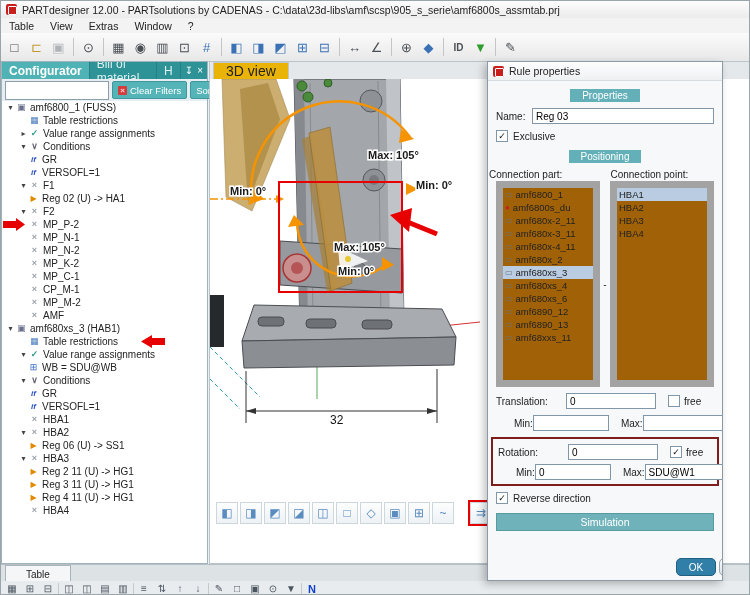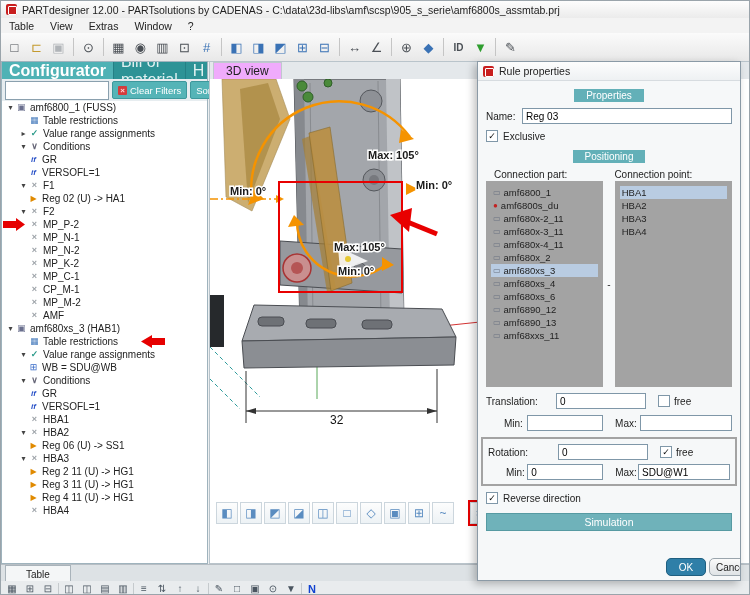--- a/index.html
+++ b/index.html
@@ -20,21 +20,21 @@
   .tbtn.small-text{font-size:10px;font-weight:bold}
   .tbtn.blue{color:#3a72b5}
   .tbtn.green{color:#2f9e2f}
   .tbtn.gold{color:#c49a2e}
   .tbtn.dim{color:#b0b4b8}
   .tsep{width:1px;height:18px;background:#c5c5c5;margin:0 3px;flex:none}
 
   
   #left-panel{left:0;top:60px;width:207px;height:503px;background:#fff;border:1px solid #9fb3bd;box-sizing:border-box}
   .ptabs{height:17px;background:#2d9396;display:flex;align-items:stretch;overflow:hidden}
-  .ptab{padding:8px 7px;display:flex;align-items:center;font-size:16px;color:#dff1f1;background:#2d9396;border-right:1px solid #248085}
+  .ptab{padding:8px 7px;display:flex;align-items:center;font-size:12px;color:#dff1f1;background:#2d9396;border-right:1px solid #248085}
   .ptab.active{background:#4fb2b5;color:#fff;font-weight:bold}
   .ptab-icons{margin-left:auto;display:flex;align-items:center;gap:4px;padding:0 4px;color:#fff;font-size:10px}
   .filter-row{height:22px;background:#e7edf0;display:flex;align-items:center;gap:3px;padding:0 3px;border-bottom:1px solid #c9d4da}
   .search-input{width:98px;height:15px;border:1px solid #8aa0ae;background:#fff;font-size:10px;font-family:inherit}
   .btn-teal{height:16px;background:#55b4b7;border:1px solid #3d989c;color:#fff;font-size:9.5px;
             display:flex;align-items:center;gap:3px;padding:0 5px;border-radius:2px;white-space:nowrap}
   .x-red{color:#ffd5d5;background:#d43c3c;font-weight:bold;font-size:8px;width:9px;height:9px;line-height:9px;text-align:center;border-radius:1px}
   .tree{position:absolute;left:0;top:39px;right:0;bottom:0;background:#fff;overflow:hidden;font-size:10px}
   .trow{height:13px;display:flex;align-items:center;white-space:nowrap}
   .i0{padding-left:4px}.i1{padding-left:17px}.i2{padding-left:16px}
@@ -52,58 +52,58 @@
   .ic-wb::before{content:"⊞";color:#3a6cc8}
   .tlab{padding:0 2px}
   .tlab.sel{background:#3d7bd4;color:#fff}
 
   
   .ann{z-index:60}
 
   
   #center-panel{left:208px;top:60px;width:542px;height:503px;background:#fff;border:1px solid #b9c4cb;box-sizing:border-box}
   .ctabs{height:17px;background:#e4e8eb;border-bottom:1px solid #c0c8ce;display:flex;align-items:flex-end}
-  .ctab{height:16px;background:#f0abfc;border:1px solid #c0c8ce;border-bottom:none;margin-left:3px;
-        padding:0 12px;font-size:12px;display:flex;align-items:center}
+  .ctab{height:16px;background:#eab308;border:1px solid #c0c8ce;border-bottom:none;margin-left:3px;
+        padding:0 12px;font-size:14px;display:flex;align-items:center}
   .viewport{position:absolute;left:0;top:17px;right:0;bottom:0;background:#fff;overflow:hidden}
   .vcube-row{position:absolute;left:6px;top:421px;display:flex;gap:2px;align-items:center}
   .vc{width:20px;height:20px;border:1px solid #ccd6dd;background:linear-gradient(#fdfdfd,#edf2f5);
       display:flex;align-items:center;justify-content:center;color:#5a8cc0;font-size:12px}
   .vc-red-wrap{margin-left:12px;border:2px solid #e60000;padding:0}
 
   
-  #dialog{left:476px;top:60px;width:264px;height:520px;background:#f6f8f9;border:1px solid #8b9aa6;
+  #dialog{left:486px;top:60px;width:236px;height:520px;background:#f6f8f9;border:1px solid #8b9aa6;
           box-sizing:border-box;overflow:hidden;z-index:50;box-shadow:-3px 3px 8px rgba(0,0,0,.25);font-size:10px}
   .dtitle{height:18px;display:flex;align-items:center;gap:5px;padding:0 5px;background:linear-gradient(#fdfdfd,#eef1f3);
           border-bottom:1px solid #d7dce0;font-size:10.5px}
   .sec{text-align:center;margin:8px 0 2px}
   .sec-lbl{display:inline-block;background:#63b0b8;color:#fff;font-size:10px;padding:1px 12px}
   .drow{display:flex;align-items:center;margin:6px 8px 0}
   .dlab{white-space:nowrap}
   .txt{height:14px;border:1px solid #7f97a8;background:#fff;font-size:10px;padding:0 3px;font-family:inherit;box-sizing:content-box}
   .dropdown{margin:6px 8px 0;height:16px;border:1px solid #7f97a8;background:#fff;display:flex;align-items:center;padding-left:4px}
   .dd-btn{margin-left:auto;width:15px;align-self:stretch;background:linear-gradient(#f4f7f8,#dde4e8);
           border-left:1px solid #a8b5bd;display:flex;align-items:center;justify-content:center;font-size:7px;color:#345}
   .chk{width:10px;height:10px;border:1px solid #7f97a8;background:#fff;display:inline-flex;align-items:center;
        justify-content:center;font-size:9px;color:#111;flex:none;line-height:10px}
   .chk.on::before{content:"✓"}
-  .cols{display:flex;margin:6px 16px 1px}
+  .cols{display:flex;margin:6px 1px 1px}
   .col-l{width:122px}
   .col-m{width:12px}
   .col-r{width:122px}
   .lists{display:flex;margin:1px 8px 0}
-  .list{width:122px;height:206px;border:5px solid #a3a3a3;background:#a3a3a3;overflow:hidden;box-sizing:border-box}
+  .list{width:122px;height:206px;border:7px solid #a3a3a3;background:#a16207;overflow:hidden;box-sizing:border-box}
   .dash{width:12px;display:flex;align-items:center;justify-content:center;color:#333}
   .litem{height:13px;display:flex;align-items:center;gap:3px;padding:0 2px;font-size:9.5px;white-space:nowrap}
   .litem.sel{background:#b9cce2}
   .pico{flex:none;font-size:8px;color:#6a7280}
   .pico::before{content:"▭"}
   .pico.red{color:#c22222}
   .pico.red::before{content:"●"}
-  .red-box{margin:6px 3px 0;border:2px solid #a3a3a3;padding:1px 0 4px}
+  .red-box{margin:6px 3px 0;border:2px solid #7f1d1d;padding:1px 0 4px}
   .red-box .drow{margin:4px 5px 0}
   .sim-btn{margin:9px 8px 0;height:16px;background:#6fb2ba;border:1px solid #569aa2;color:#fff;
            display:flex;align-items:center;justify-content:center;font-size:10.5px}
   .dlg-btns{position:absolute;bottom:4px;left:188px;display:flex;gap:3px}
   .btn{height:16px;font-size:10px;display:flex;align-items:center;justify-content:center;padding:0 6px;border-radius:5px;white-space:nowrap}
   .btn-ok{background:#2f7fa8;border:1px solid #1f5f80;color:#fff;width:26px}
   .btn-gray{background:linear-gradient(#fafafa,#dfe3e6);border:1px solid #9aa5ad;color:#222}
 
   
   #table-tab-row{left:0;top:563px;width:750px;height:17px;background:#dde2e5;border-top:1px solid #b7bec4;display:flex;align-items:flex-end}

